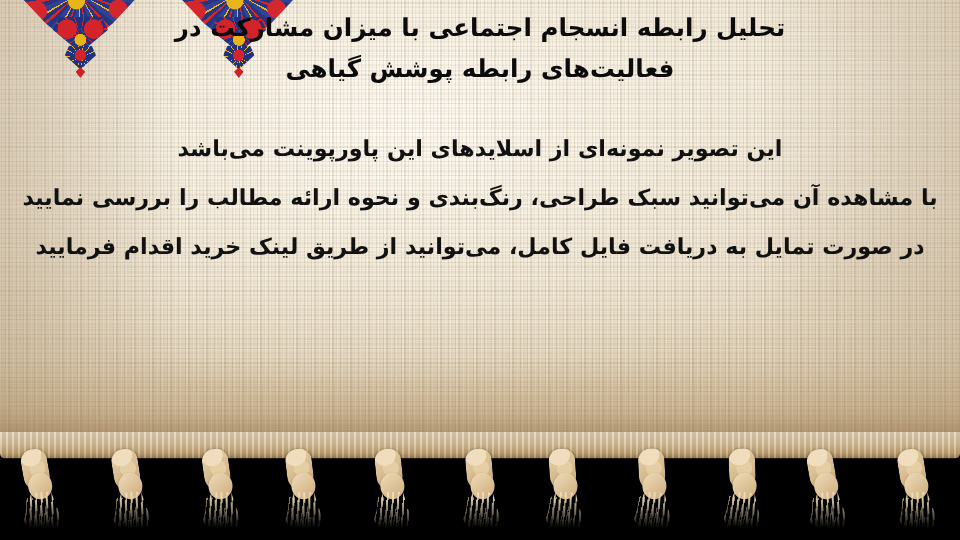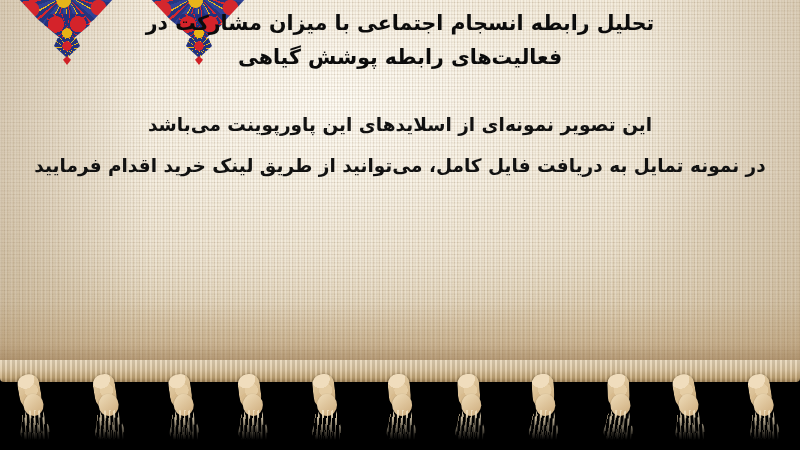--- a/index.html
+++ b/index.html
@@ -216,21 +216,22 @@
     <div class="dot d2"></div>
   </div>
 
   <div class="title-block">
     <span class="tl">تحلیل رابطه انسجام اجتماعی با میزان مشارکت در</span>
     <span class="tl">فعالیت‌های رابطه پوشش گیاهی</span>
   </div>
 
   <div class="body-block">
     <span class="bl">این تصویر نمونه‌ای از اسلایدهای این پاورپوینت می‌باشد</span>
-    <span class="bl">در نمونه تمایل به دریافت فایل کامل، می‌توانید از طریق لینک خرید اقدام فرمایید</span>
+    <span class="bl">با مشاهده آن می‌توانید سبک طراحی، رنگ‌بندی و نحوه ارائه مطالب را بررسی نمایید</span>
+    <span class="bl">در صورت تمایل به دریافت فایل کامل، می‌توانید از طریق لینک خرید اقدام فرمایید</span>
   </div>
 
   <div class="fringe-zone">
     <div class="selvedge"></div>
     <div class="tassels" id="tassels">
         <div class="tassel" style="left: 12.3636px; transform: rotate(-4deg);">
           <div class="knot"></div>
           <div class="knot2"></div>
           <div class="strands"></div>
           <div class="strands2"></div>

